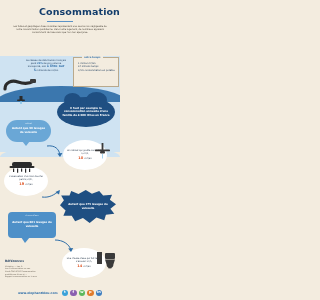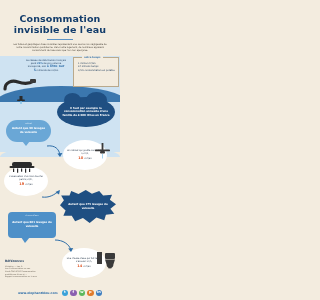--- a/index.html
+++ b/index.html
@@ -7,23 +7,23 @@
     width:120px;height:300px;overflow:hidden;
     background:#f3ecdf;
     font-family:"DejaVu Sans", sans-serif;
     position:relative;
   }
   .poster{position:relative;width:120px;height:300px;overflow:hidden;background:#f3ecdf;}
 
   
   .header{position:absolute;left:0;top:0;width:120px;height:56px;text-align:center;}
   .title{
-    margin:0;padding-top:14px;
+    margin:0;padding-top:7px;
     font-size:9.5px;line-height:10.5px;font-weight:bold;
-    color:#123c6b;letter-spacing:.1px;
+    color:#123c6b;letter-spacing:.1px;text-align:right;
   }
   .title .l2{display:block;}
   .rule{width:26px;height:1px;background:#5b93c7;margin:3.5px auto 3px auto;}
   .subtitle{
     font-size:2.2px;line-height:3.1px;color:#4a4338;
     padding:0 11px;text-align:center;
   }
 
   
   .band{
@@ -174,21 +174,20 @@
   }
 </style>
 </head>
 <body>
 
 <div class="poster">
 
   <div class="header">
     <h1 class="title">
       <span>Consommation</span>
-      <span class="l2">invisible de l'eau</span>
     </h1>
     <div class="rule"></div>
     <div class="subtitle">Les fuites et gaspillages d'eau invisibles représentent une source non négligeable de notre consommation quotidienne. Dans notre logement, de nombreux appareils consomment de l'eau sans que l'on s'en aperçoive.</div>
   </div>
 
   <div class="band"></div>
   <div class="wave"></div>
 
   <div class="tblock intro-left">
     <span>Le réseau de distribution français perd</span>

